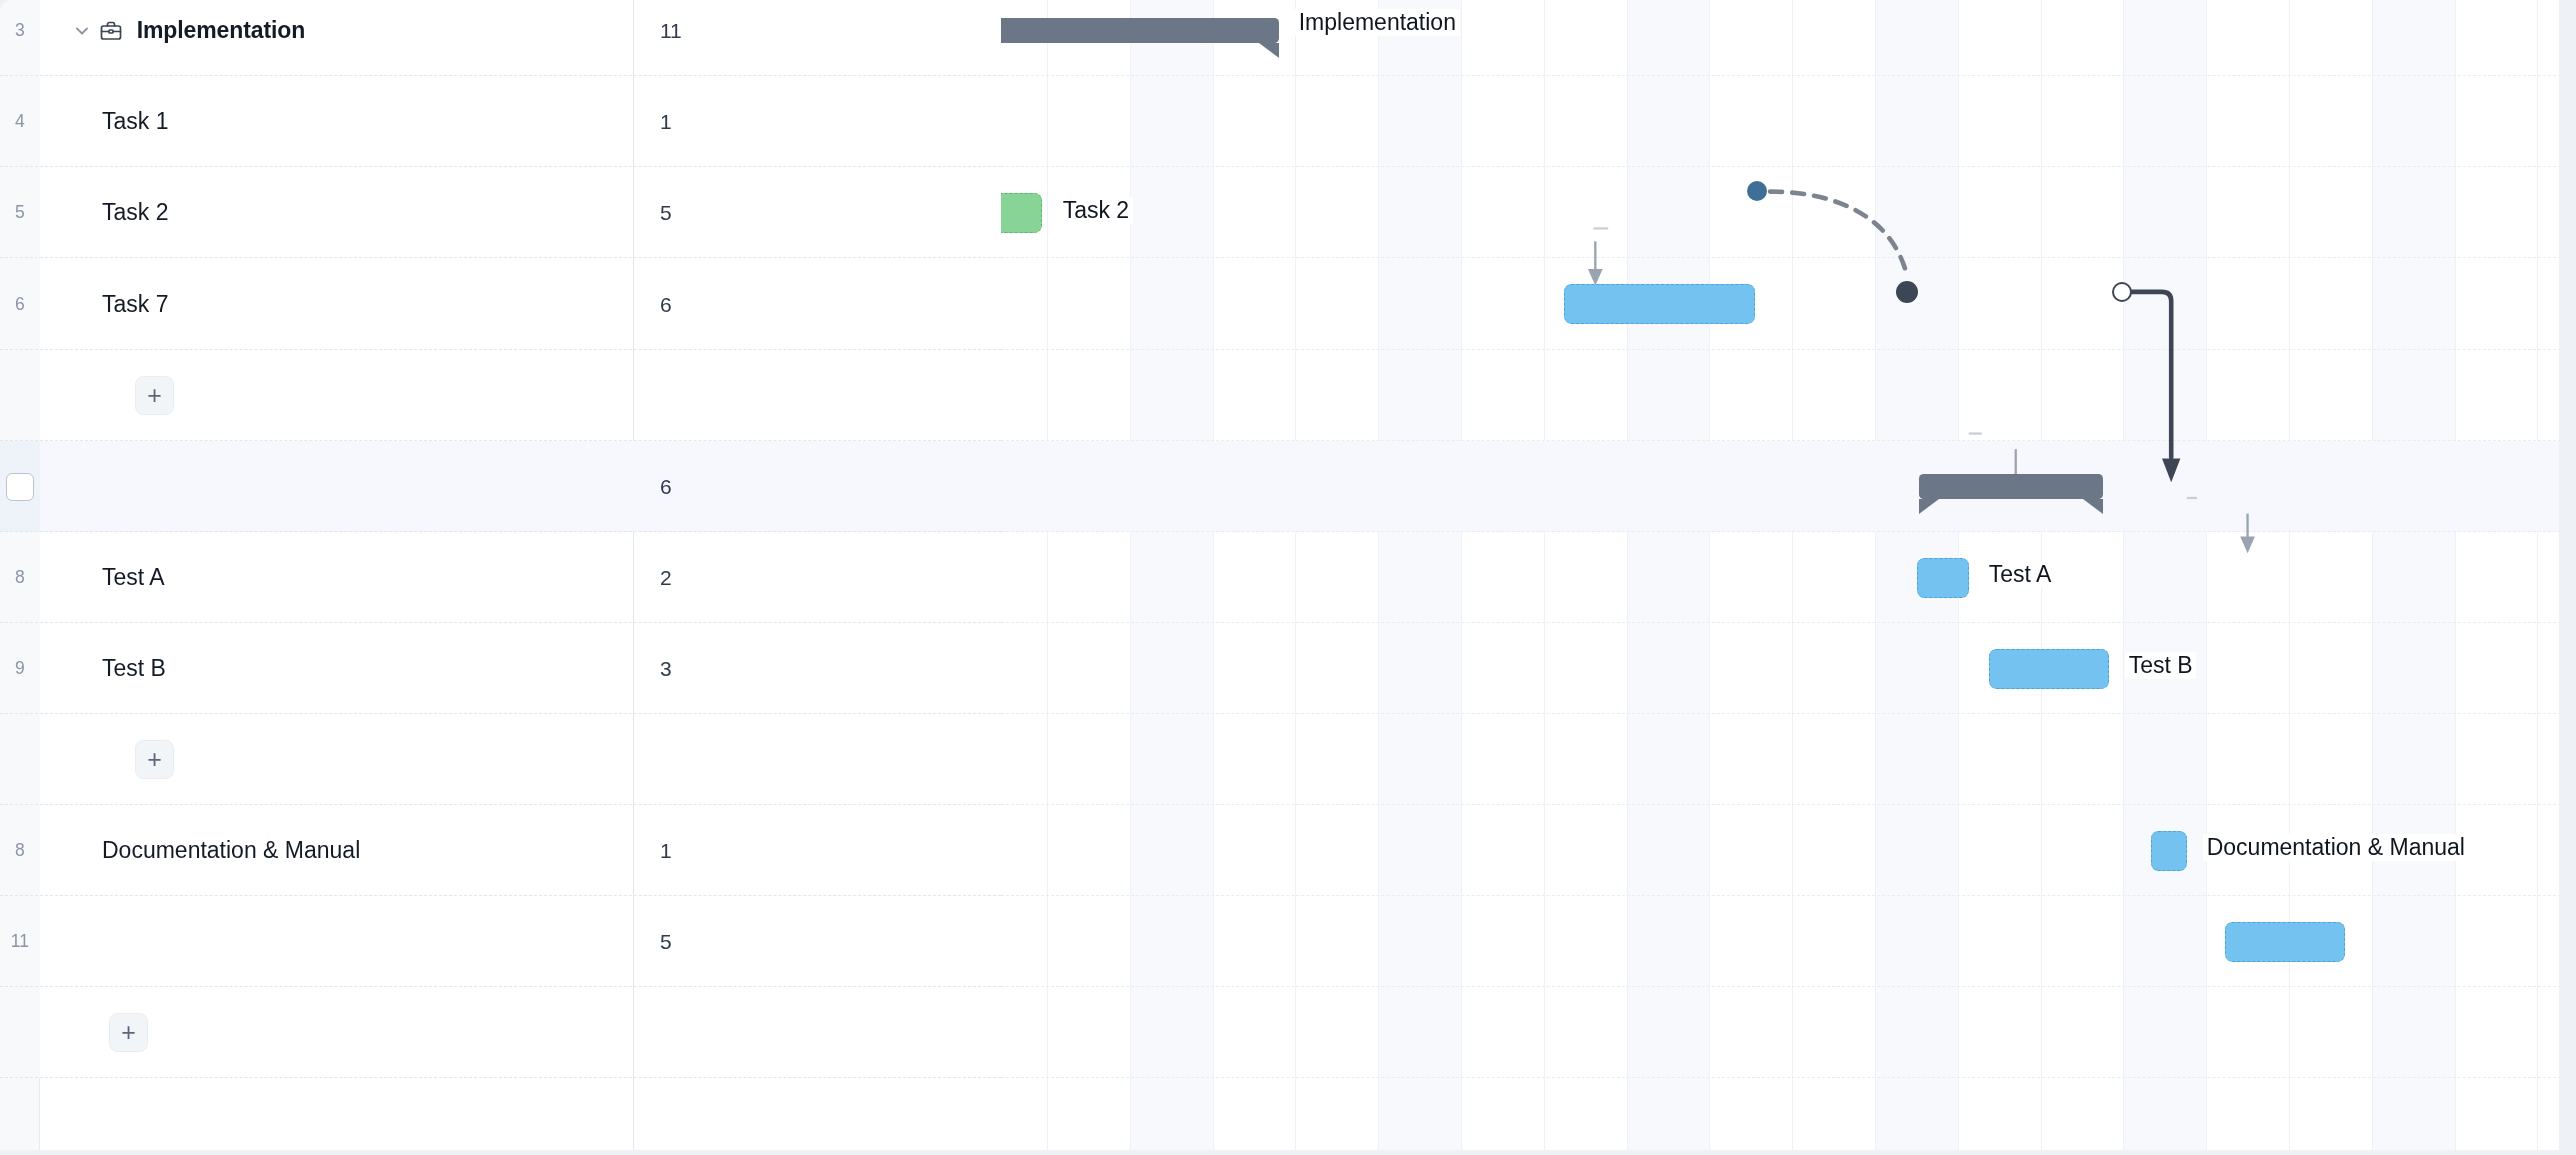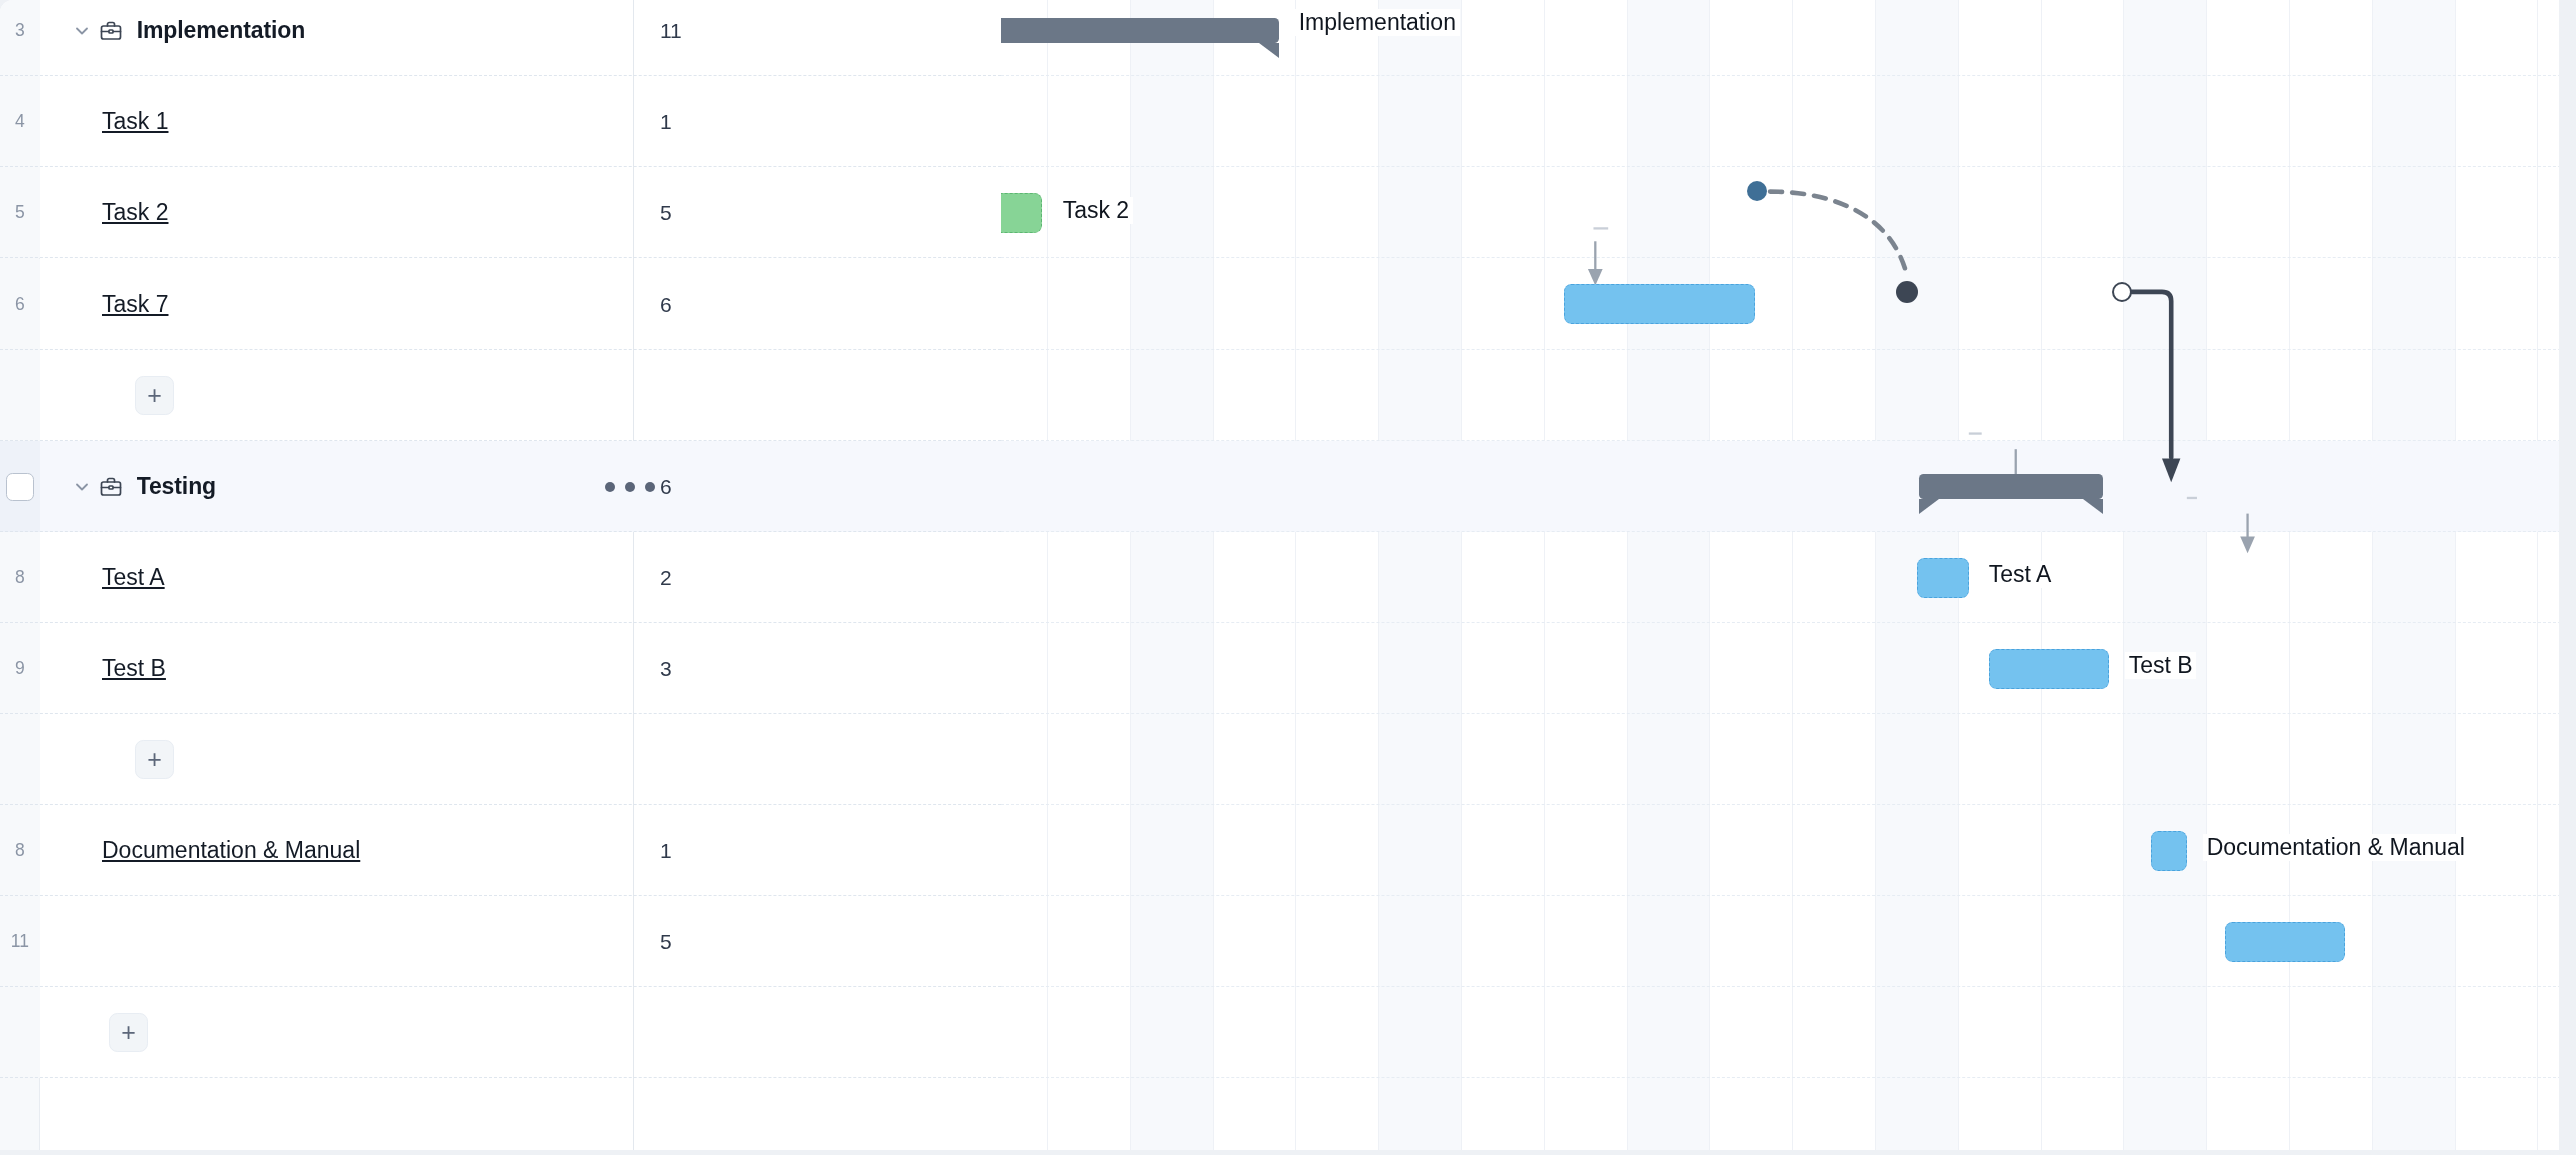--- a/index.html
+++ b/index.html
@@ -69,21 +69,21 @@
   }
   .twisty svg{display:block;}
   .briefcase{
     width:26px;height:26px;margin-right:13px;flex:0 0 auto;
     display:flex;align-items:center;justify-content:center;
   }
   .name-txt{
     font-size:23px;color:#141b26;white-space:nowrap;
   }
   .name-txt.group{font-weight:700;letter-spacing:-0.1px;}
-  .name-txt.leaf{font-weight:400;margin-left:62px;text-decoration:underline;}
+  .name-txt.leaf{font-weight:400;margin-left:62px;}
   .dots{
     position:absolute;left:565px;top:50%;transform:translateY(-50%);
     width:50px;height:22px;display:flex;align-items:center;justify-content:space-between;
   }
   .dots i{display:block;width:10px;height:10px;border-radius:50%;background:#5b6578;}
   .addbtn{
     width:39px;height:39px;border-radius:8.3px;background:#f2f5f8;
     border:0.9px solid #e8edf3;box-sizing:border-box;
     display:flex;align-items:center;justify-content:center;
     color:#5c6679;font-size:25px;line-height:1;font-weight:300;
@@ -222,41 +222,20 @@
             <div class="addwrap lvl2">
               <div class="addbtn">+</div>
             </div>
           </div>
           <div class="cell-dur"></div>
           <div class="rowline"></div>
         </div>
         <div class="row sel" style="top: 441px;">
           <div class="gut">
             <span class="rowcheck"></span>
-          </div>
-          <div class="cell-name">
-            <span class="twisty">
-              <svg width="20" height="20" viewBox="0 0 24 24" fill="none" stroke="#8b95a5" stroke-width="2.2" stroke-linecap="round" stroke-linejoin="round">
-                <polyline points="6 9 12 15 18 9"></polyline>
-              </svg>
-            </span>
-            <span class="briefcase">
-              <svg width="24" height="24" viewBox="0 0 24 24" fill="none" stroke="#3c4553" stroke-width="1.7" stroke-linecap="round" stroke-linejoin="round">
-                <rect x="2.5" y="7" width="19" height="13" rx="2"></rect>
-                <path d="M8.5 7V5.2A1.7 1.7 0 0 1 10.2 3.5h3.6A1.7 1.7 0 0 1 15.5 5.2V7"></path>
-                <line x1="2.5" y1="12.5" x2="21.5" y2="12.5"></line>
-                <rect x="10" y="11" width="4" height="3" rx="0.7" fill="#fff"></rect>
-              </svg>
-            </span>
-            <span class="name-txt group">Testing</span>
-            <span class="dots">
-              <i></i>
-              <i></i>
-              <i></i>
-            </span>
           </div>
           <div class="cell-dur">
             <span class="dur-txt">6</span>
           </div>
           <div class="rowline"></div>
         </div>
         <div class="row" style="top: 532px;">
           <div class="gut">
             <span class="rownum">8</span>
           </div>

